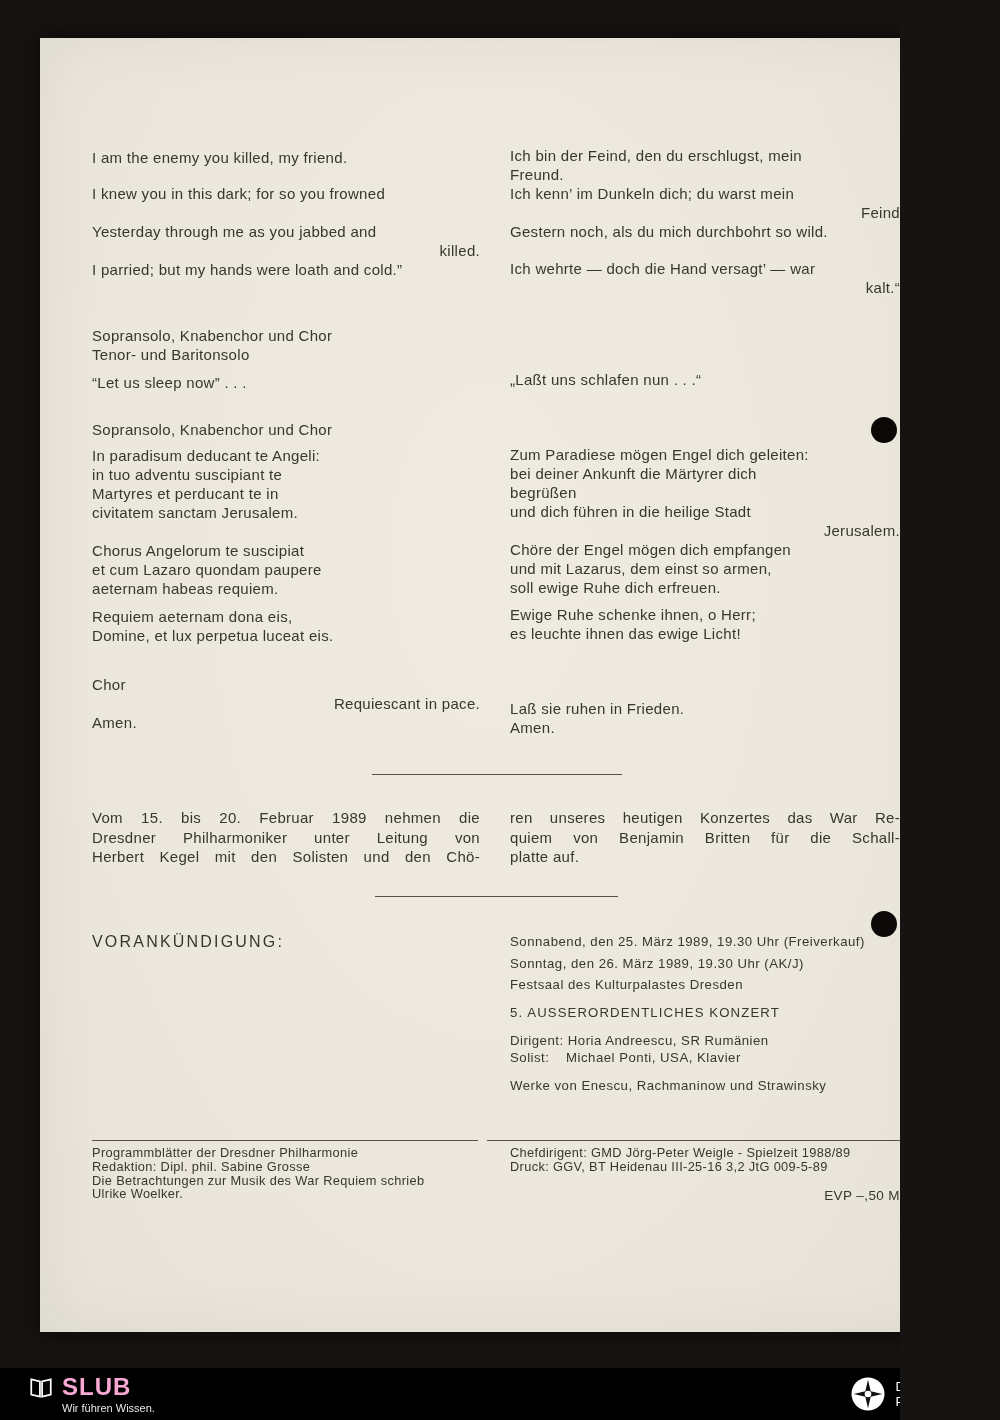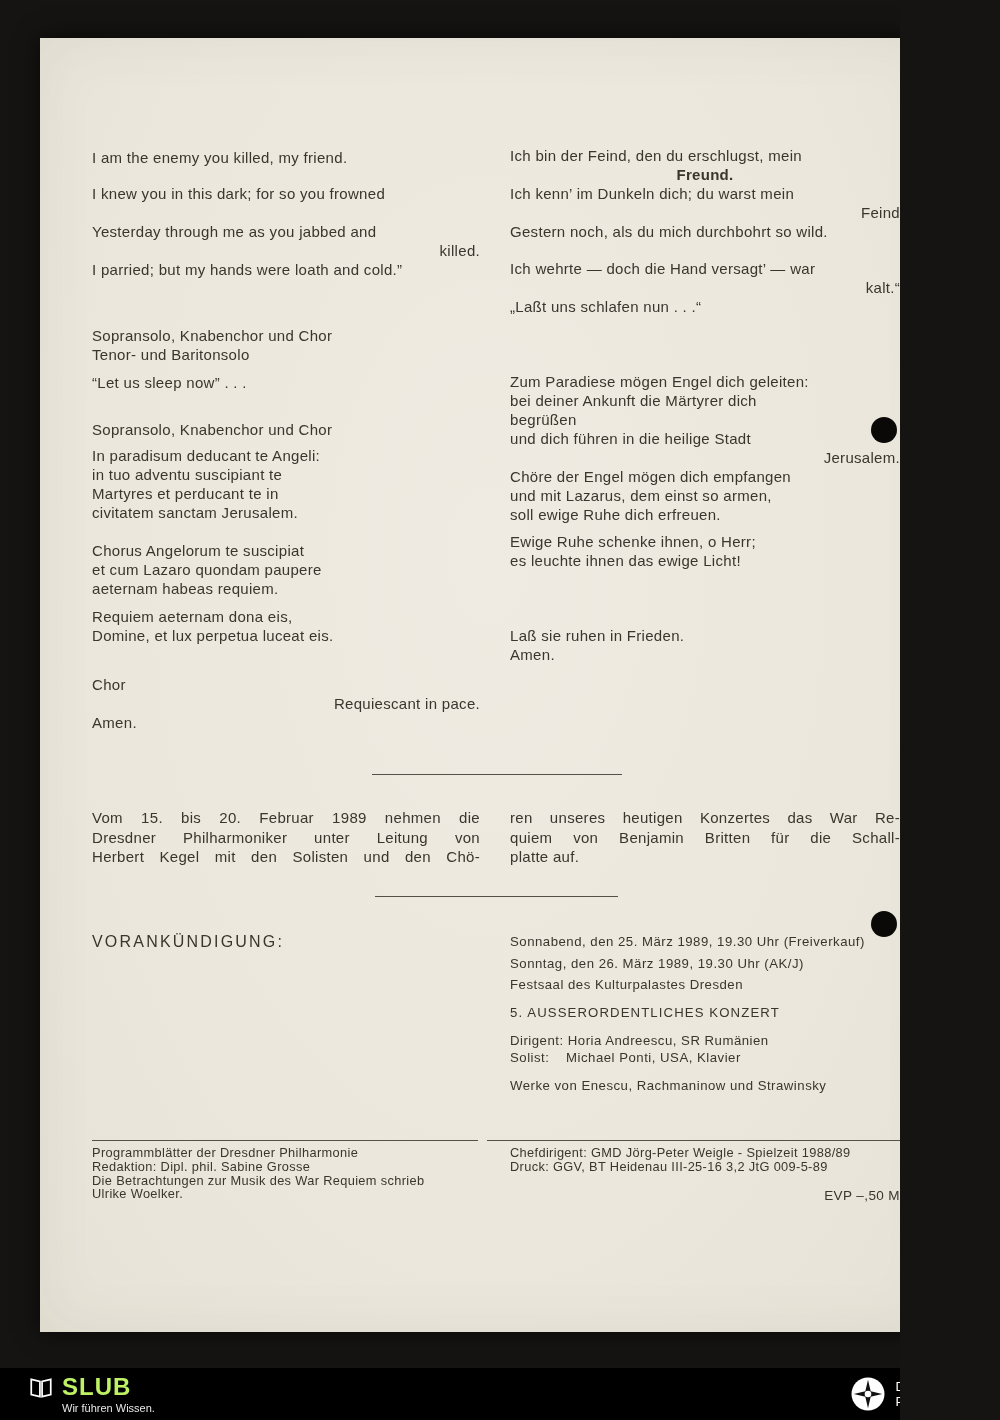--- a/index.html
+++ b/index.html
@@ -18,21 +18,21 @@
   .announce .line.spaced{letter-spacing:1.1px;}
   .credits .line{font-size:12.8px;line-height:13.8px;letter-spacing:0.35px;}
   .rule{position:absolute;height:1px;background:#55514a;}
   .punch-hole{position:absolute;width:26px;height:26px;border-radius:50%;background:#0a0908;}
   .vorank{position:absolute;left:52px;top:895px;font-size:16px;letter-spacing:2.2px;color:#39362e;}
   .evp{position:absolute;left:470px;top:1150px;width:390px;text-align:right;
        font-size:13.5px;letter-spacing:0.4px;color:#39362e;}
   .footer-bar{position:absolute;left:0;top:1368px;width:1000px;height:52px;background:#000;}
   .slub-group{position:absolute;left:28px;top:6px;display:flex;align-items:flex-start;}
   .slub-text{margin-left:8px;}
-  .slub-wordmark{color:#bef264;font-weight:bold;font-size:24px;line-height:26px;letter-spacing:1px;}
+  .slub-wordmark{color:#f9a8d4;font-weight:bold;font-size:24px;line-height:26px;letter-spacing:1px;}
   .slub-tagline{color:#e8e8e8;font-size:11px;line-height:13px;margin-top:2px;}
   .book-icon{width:26px;height:26px;margin-top:1px;}
   .phil-group{position:absolute;right:25px;top:8px;display:flex;align-items:center;}
   .phil-emblem{width:36px;height:36px;margin-right:10px;}
   .phil-text{color:#fff;font-size:13px;line-height:15px;letter-spacing:0.3px;}
 </style>
 </head>
 <body>
 
 <div class="stage">
@@ -60,27 +60,27 @@
         <div class="line" style="margin-top: 9px;">Requiem aeternam dona eis,</div>
         <div class="line">Domine, et lux perpetua luceat eis.</div>
         <div class="line" style="margin-top: 30px;">Chor</div>
         <div class="line" style=" text-align: right;">Requiescant in pace.</div>
         <div class="line">Amen.</div>
       </div>
 
     <div class="col poem" style="left:470px;top:108px;width:390px;">
 
     <div class="line">Ich bin der Feind, den du erschlugst, mein</div>
-        <div class="line" style="text-align: center; font-weight: bold;">Freund.</div>
+        <div class="line" style="text-align: left;">Freund.</div>
         <div class="line">Ich kenn’ im Dunkeln dich; du warst mein</div>
         <div class="line" style="text-align: right;">Feind</div>
         <div class="line">Gestern noch, als du mich durchbohrt so wild.</div>
         <div class="line" style="margin-top: 18px;">Ich wehrte — doch die Hand versagt’ — war</div>
         <div class="line" style="text-align: right;">kalt.“</div>
-        <div class="line" style="">„Laßt uns schlafen nun . . .“</div>
+        <div class="line" style="margin-top: 73px;">„Laßt uns schlafen nun . . .“</div>
         <div class="line" style="margin-top: 56px;">Zum Paradiese mögen Engel dich geleiten:</div>
         <div class="line">bei deiner Ankunft die Märtyrer dich</div>
         <div class="line" style="text-align: left;">begrüßen</div>
         <div class="line">und dich führen in die heilige Stadt</div>
         <div class="line" style="text-align: right;">Jerusalem.</div>
         <div class="line">Chöre der Engel mögen dich empfangen</div>
         <div class="line">und mit Lazarus, dem einst so armen,</div>
         <div class="line">soll ewige Ruhe dich erfreuen.</div>
         <div class="line" style="margin-top: 8px;">Ewige Ruhe schenke ihnen, o Herr;</div>
         <div class="line">es leuchte ihnen das ewige Licht!</div>

